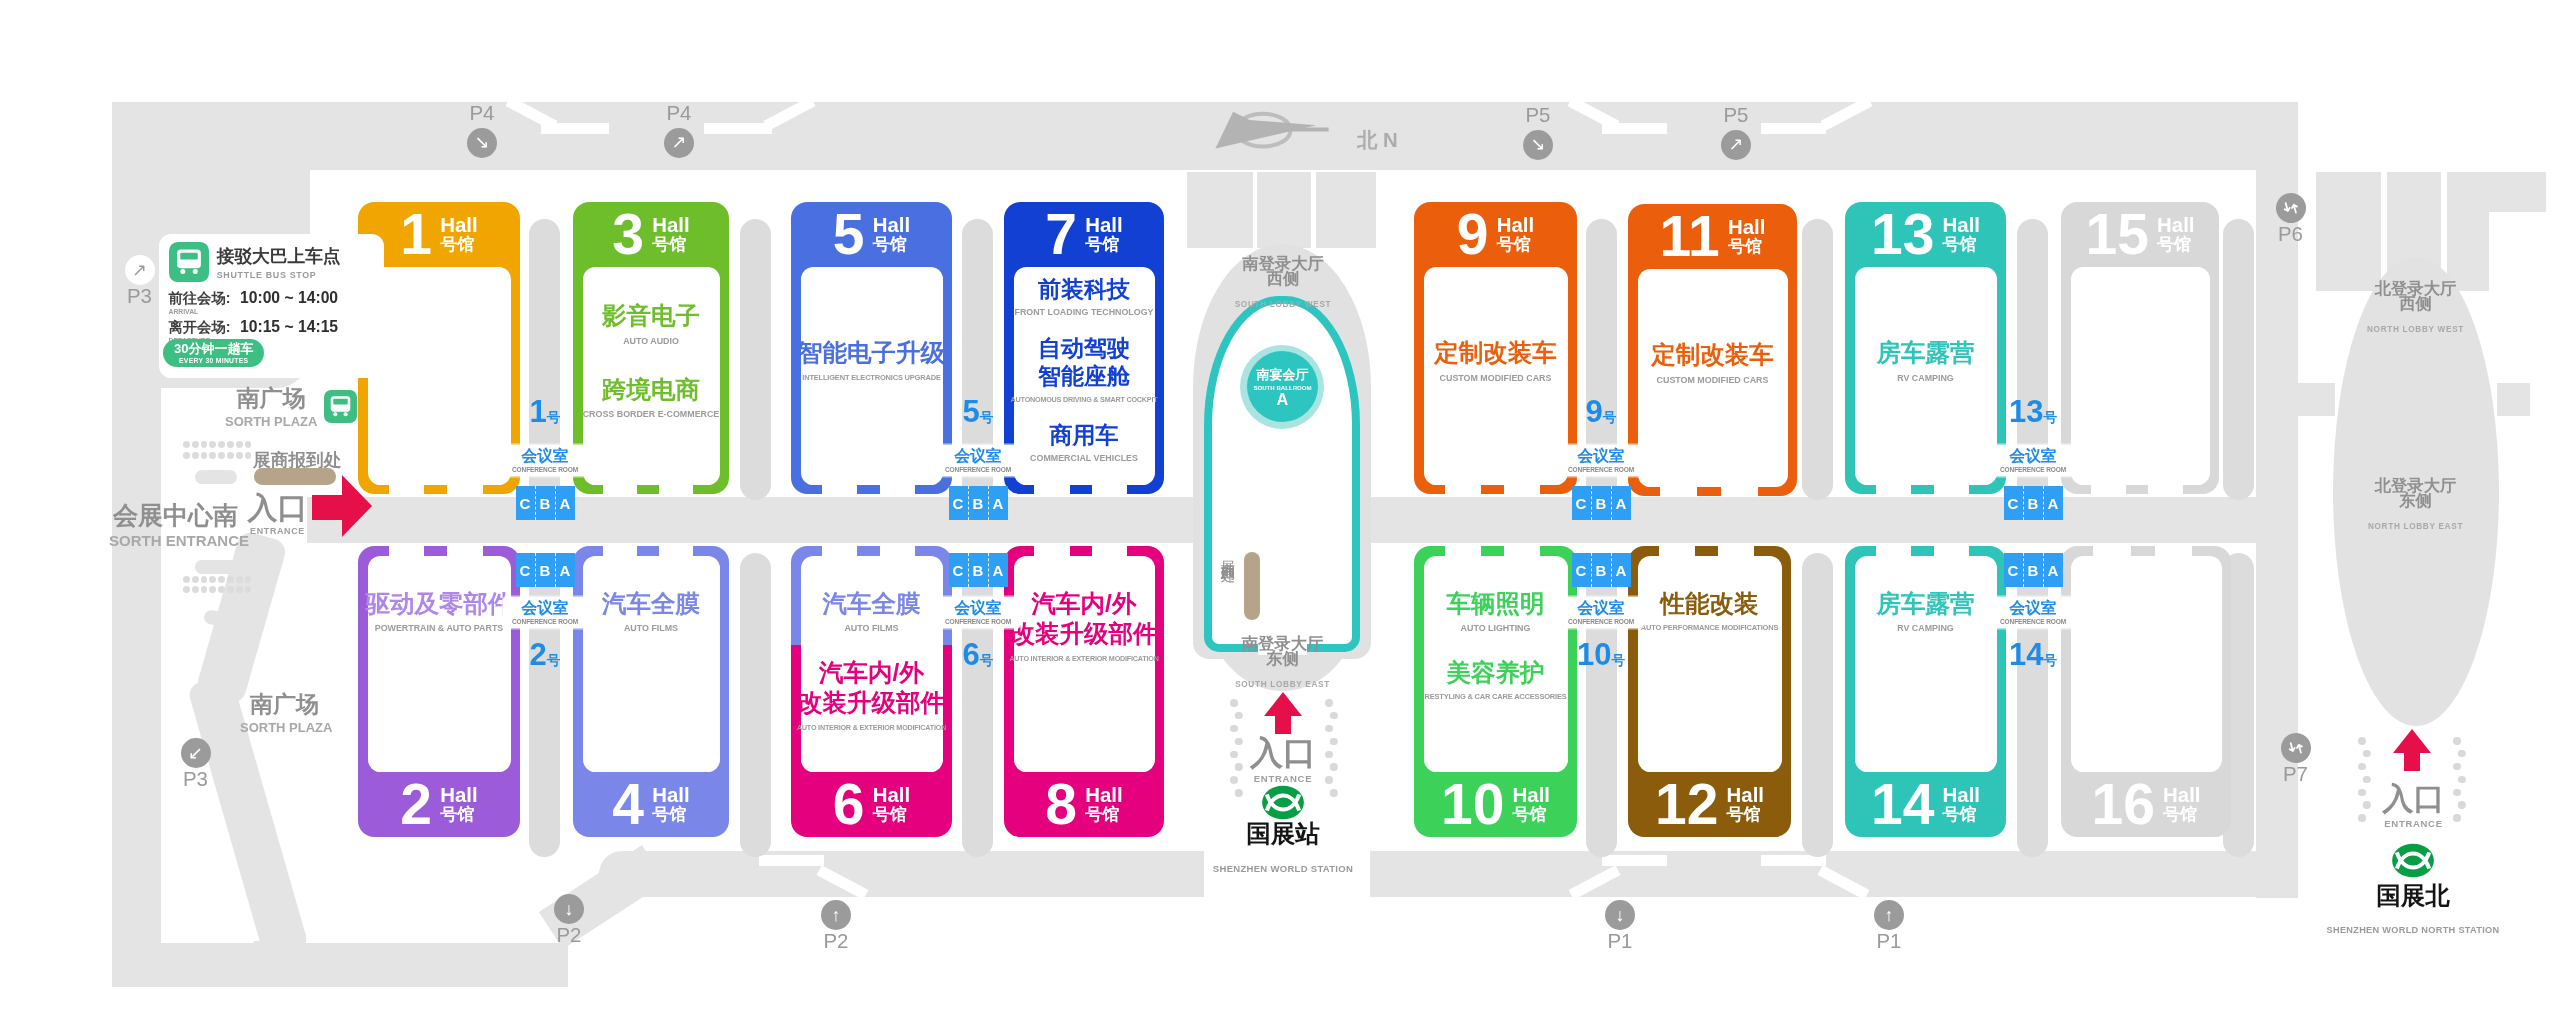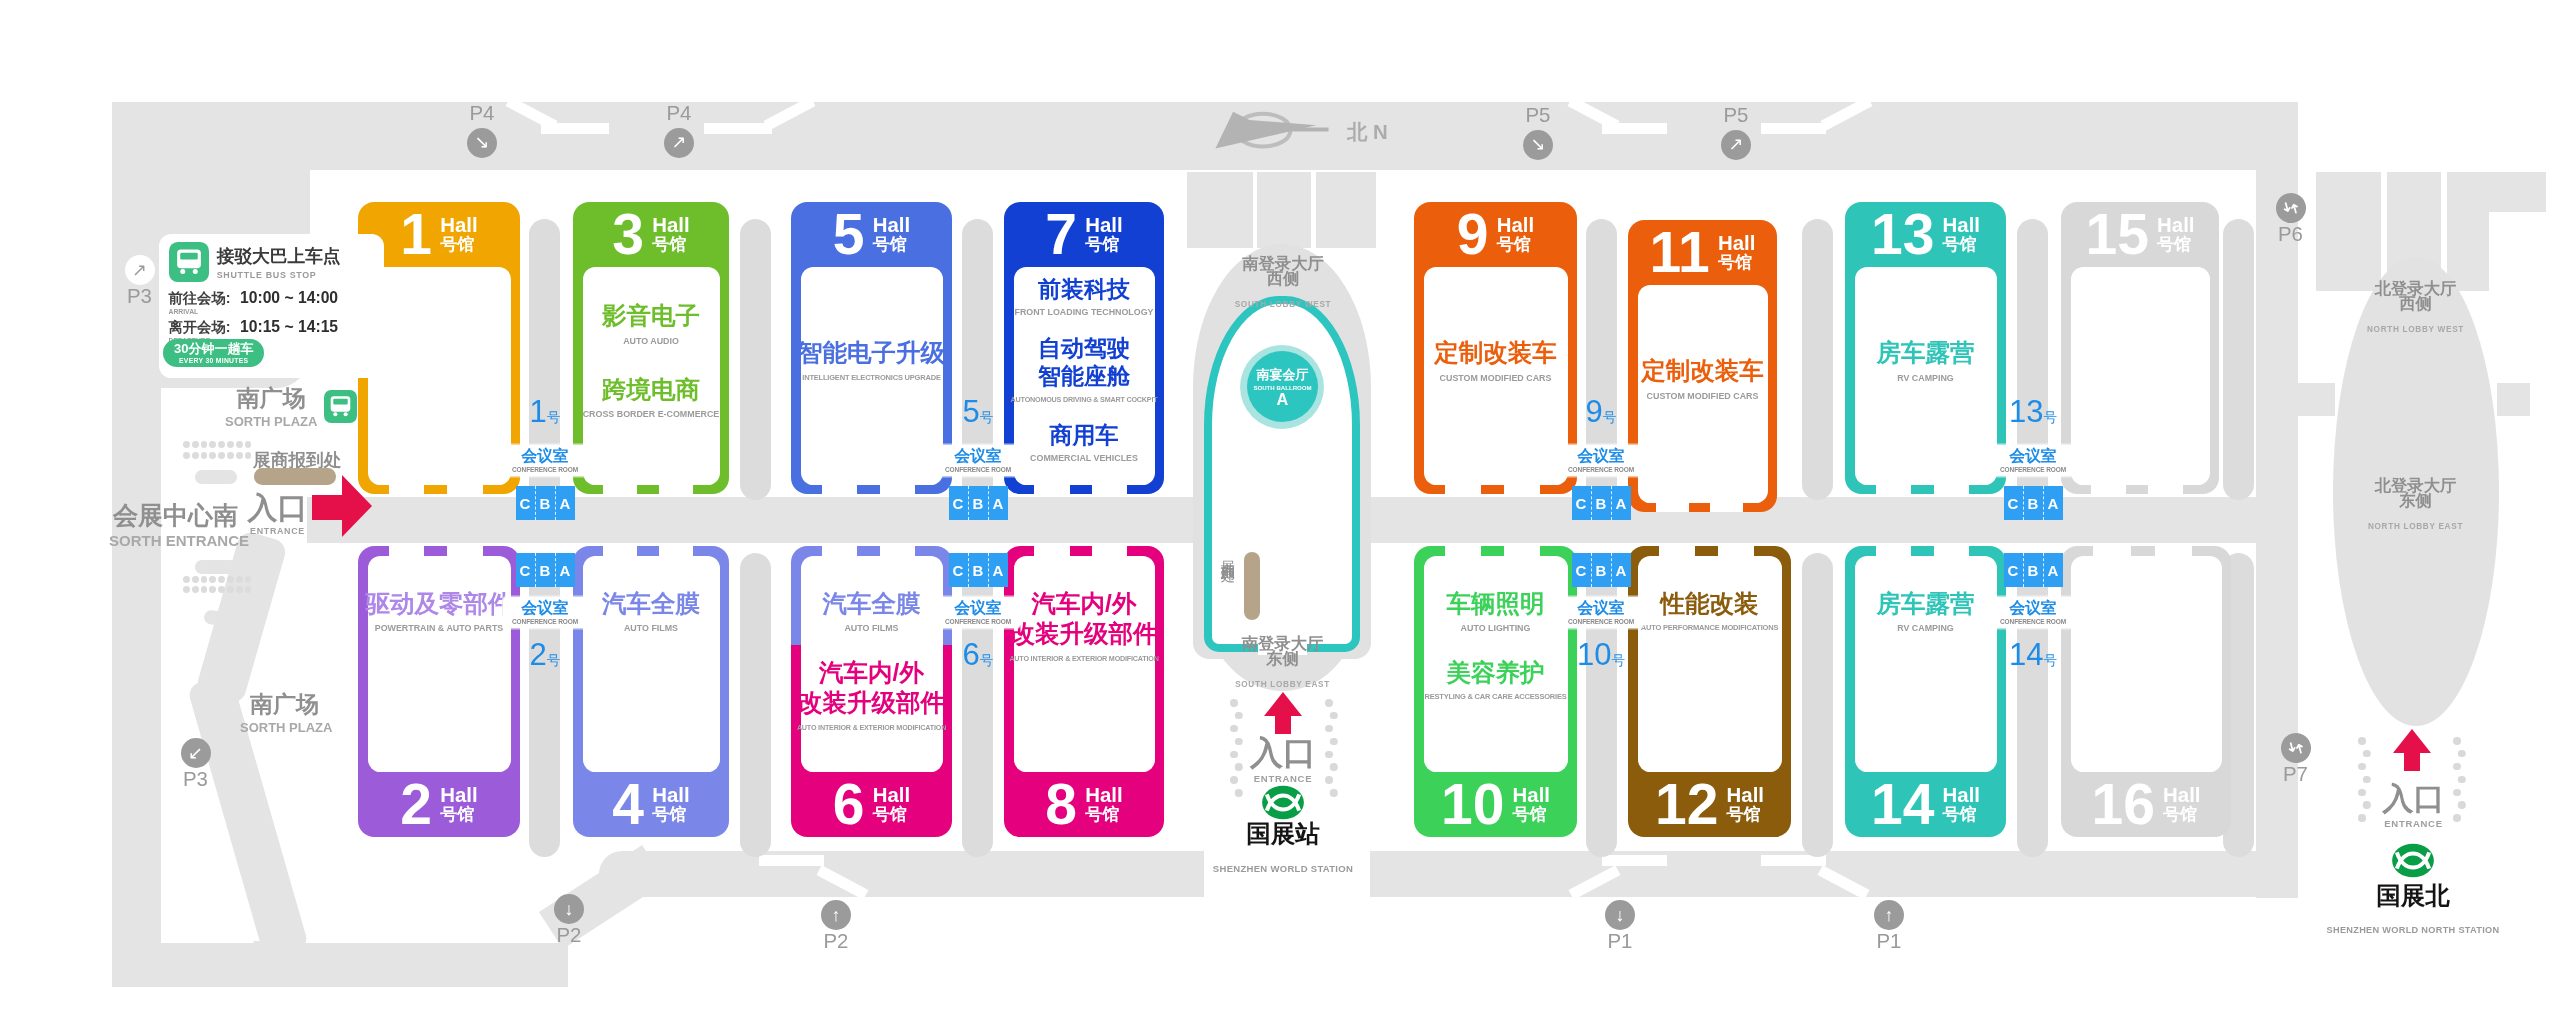--- a/index.html
+++ b/index.html
@@ -48,21 +48,21 @@
   .c9{background:#EB5F0C}.tc9{color:#EB5F0C}
   .c10{background:#3CD159}.tc10{color:#3CD159}
   .c11{background:#EB5F0C}.tc11{color:#EB5F0C}
   .c12{background:#8A5C0C}.tc12{color:#8A5C0C}
   .c13{background:#2EC5B8}.tc13{color:#2EC5B8}
   .c14{background:#2EC5B8}.tc14{color:#2EC5B8}
   .c15{background:#D8D8D8}
   .c16{background:#D8D8D8}
   
   .conf{position:absolute;width:116px;text-align:center;z-index:6;}
-  .conf-num{font-size:31px;font-weight:normal;color:#1C8CE8;line-height:34px;}
+  .conf-num{font-size:31px;font-weight:bold;color:#1C8CE8;line-height:34px;}
   .conf-num .hao{font-size:13.6px;}
   .conf-label{background:#fff;width:84px;margin:10px auto;border-radius:4.1px;padding:2px 0 3.4px;
               box-shadow:0 0 0 1.4px rgba(255,255,255,0.6);}
   .conf-label .cl-cn{font-size:15.7px;font-weight:bold;color:#1C8CE8;line-height:1.1;}
   .conf-label .cl-en{font-size:6.5px;font-weight:bold;color:#8A8A8A;margin-top:1.4px;letter-spacing:-0.1px;}
   .conf-cba{width:59px;height:34px;margin:0 auto;background:#2F9FF3;display:flex;color:#fff;
             font-size:15px;font-weight:bold;}
   .conf-cba span{flex:1;display:flex;align-items:center;justify-content:center;}
   .conf-cba span + span{border-left:1.4px dashed rgba(255,255,255,0.85);}
   
@@ -139,21 +139,21 @@
   <div class="bar" style="left:2017px;top:219px;height:281px;"></div>
   <div class="bar" style="left:2223px;top:219px;height:281px;"></div>
   <div class="bar" style="left:529px;top:553px;height:304px;"></div>
   <div class="bar" style="left:740px;top:553px;height:304px;"></div>
   <div class="bar" style="left:962px;top:553px;height:304px;"></div>
   <div class="bar" style="left:1586px;top:553px;height:304px;"></div>
   <div class="bar" style="left:1802px;top:553px;height:304px;"></div>
   <div class="bar" style="left:2017px;top:553px;height:304px;"></div>
   <div class="bar" style="left:2223px;top:553px;height:304px;"></div>
 
-  <div class="abs" style="left:1214px;top:109px;display:flex;align-items:center;gap:17px;z-index:7;">
+  <div class="abs" style="left:1214px;top:109px;display:flex;align-items:flex-end;gap:27px;z-index:7;">
     <svg width="116" height="45" viewBox="0 0 170 66">
       <ellipse cx="72" cy="31" rx="40" ry="24" fill="none" stroke="#BDBDBD" stroke-width="6"></ellipse>
       <polygon points="2,58 150,24 52,16 28,4" fill="#B3B3B3"></polygon>
       <line x1="96" y1="30" x2="168" y2="30" stroke="#B3B3B3" stroke-width="6"></line>
     </svg>
     <span style="font-size:20.4px;color:#ACACAC;font-weight:bold;white-space:nowrap;"><span>北</span> <span>N</span></span>
   </div>
 
   <div class="hall top-row c1" style="left:358px;top:202px;width:162px;height:292px;">
     <div class="head">
@@ -250,21 +250,21 @@
     <div class="cats">
         <div class="cat tc9">
       <span class="cn">定制改装车</span>
       <span class="en">CUSTOM MODIFIED CARS</span>
         </div>
       </div>
     <div class="door d1"></div>
       <div class="door d2"></div>
   </div>
 
-  <div class="hall top-row c11" style="left:1628px;top:220px;width:149px;height:292px;">
+  <div class="hall top-row c11" style="left:1628px;top:204px;width:169px;height:292px;">
     <div class="head">
       <span class="num">11</span>
       <span class="sub">
           <span class="sen">Hall</span>
           <span class="scn">号馆</span>
         </span>
     </div>
     <div class="inner"></div>
     <div class="cats">
         <div class="cat tc11">

